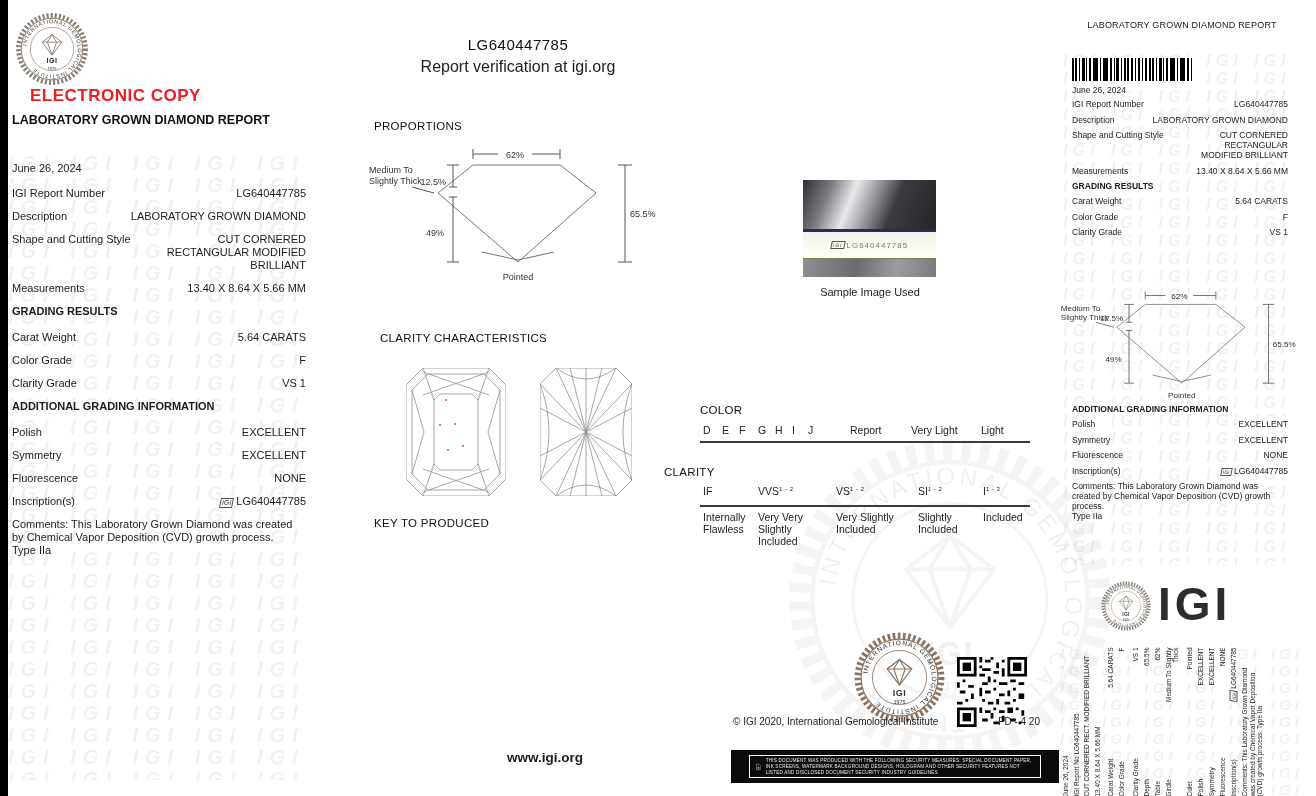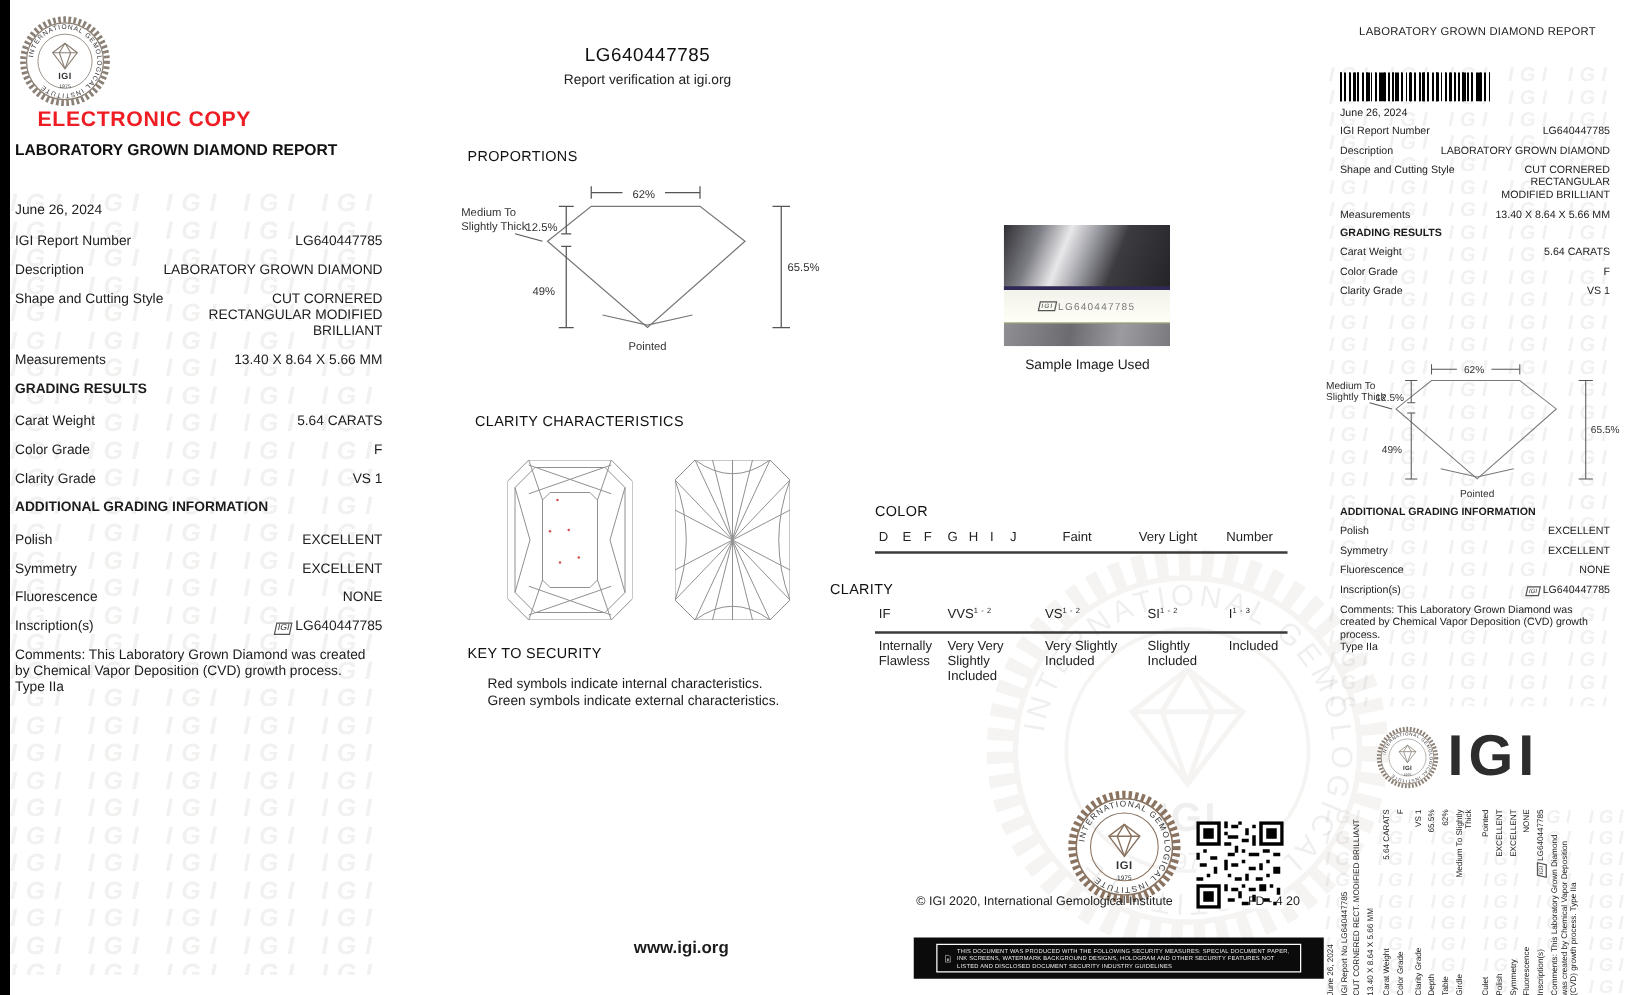--- a/index.html
+++ b/index.html
@@ -45,21 +45,21 @@
   .diagline{stroke:#777;stroke-width:1;fill:none;}
   .dim{stroke:#555;stroke-width:1;fill:none;}
 
   .igimark{display:inline-block;font-size:7px;border:1px solid #555;padding:0 1px;
            transform:skewX(-12deg);margin-right:3px;line-height:8px;color:#333;}
   .igimark.sm{font-size:5px;line-height:6px;margin-right:2px;}
 
   
   .vblock{position:absolute;left:378px;top:36px;width:280px;text-align:center;z-index:1;}
   .vnum{font-size:15px;letter-spacing:.5px;color:#111;}
-  .vtxt{font-size:11px;margin-top:5px;color:#222;}
+  .vtxt{font-size:16px;margin-top:5px;color:#222;}
   .sect{font-size:11.5px;font-weight:normal;letter-spacing:.3px;color:#111;}
 
   
   .sample{position:absolute;left:803px;top:180px;width:133px;height:97px;overflow:hidden;z-index:1;}
   .samp-top{position:absolute;left:0;top:0;width:133px;height:52px;
     background:linear-gradient(112deg,#2f2f33 0%,#7d7d85 20%,#e8e8ea 36%,#9a9aa2 50%,#3c3c40 66%,#242428 100%);}
   .samp-strip{position:absolute;left:0;top:49px;width:133px;height:26px;
     background:linear-gradient(#f2f2ec,#fffff6);border-top:3px solid #2e2a55;border-bottom:1px solid #7a7f49;
     display:flex;align-items:center;justify-content:center;font-size:8px;color:#787878;letter-spacing:1px;}
   .samp-bot{position:absolute;left:0;top:79px;width:133px;height:18px;
@@ -245,42 +245,38 @@
 
   <svg class="abs" style="left:540px;top:368px;z-index:1" width="92" height="128" viewBox="0 0 92 128">
     <g stroke="#909090" stroke-width="0.8" fill="none">
       <path d="M16,0 H76 L92,16 V112 L76,128 H16 L0,112 V16 Z"></path>
       <path d="M46,64 L16,0 M46,64 L46,0 M46,64 L76,0 M46,64 L92,16 M46,64 L92,112 M46,64 L76,128 M46,64 L46,128 M46,64 L16,128 M46,64 L0,112 M46,64 L0,16"></path>
       <path d="M46,64 L30,0 M46,64 L62,0 M46,64 L30,128 M46,64 L62,128 M46,64 L92,40 M46,64 L92,88 M46,64 L0,40 M46,64 L0,88"></path>
       <path d="M0,16 Q18,64 0,112 M92,16 Q74,64 92,112 M16,0 Q46,22 76,0 M16,128 Q46,106 76,128"></path>
     </g>
   </svg>
 
-  <div class="sect abs" style="left:374px;top:517px;z-index:1">KEY TO SECURITY</div>
-  <div class="abs" style="left:390px;top:540px;font-size:11px;line-height:14px;z-index:1">
-    <div>Red symbols indicate internal characteristics.</div>
-    <div>Green symbols indicate external characteristics.</div>
-  </div>
+  <div class="sect abs" style="left:374px;top:517px;z-index:1">KEY TO PRODUCED</div>
 
   <svg class="abs" style="left:780px;top:430px;color:#8a7360;opacity:0.07;z-index:0" width="340" height="340">
       <use href="#igi-seal"></use>
     </svg>
 
   <div class="sect abs" style="left:700px;top:404px;z-index:1">COLOR</div>
   <div class="scale" style="top:424px;height:16px">
     <span class="item" style="left:3px">D</span>
     <span class="item" style="left:22px">E</span>
     <span class="item" style="left:39px">F</span>
     <span class="item" style="left:58px">G</span>
     <span class="item" style="left:75px">H</span>
     <span class="item" style="left:92px">I</span>
     <span class="item" style="left:108px">J</span>
-    <span class="item" style="left:150px">Faint</span>
+    <span class="item" style="left:150px">Report</span>
     <span class="item" style="left:211px">Very Light</span>
-    <span class="item" style="left:281px">Number</span>
+    <span class="item" style="left:281px">Light</span>
   </div>
   <div class="rule" style="top:441px"></div>
 
   <div class="sect abs" style="left:664px;top:466px;z-index:1">CLARITY</div>
   <div class="scale" style="top:485px;height:14px">
     <span class="item" style="left:3px"><span>IF</span><sup class="rng"></sup></span>
     <span class="item" style="left:58px"><span>VVS</span><sup class="rng">1 - 2</sup></span>
     <span class="item" style="left:136px"><span>VS</span><sup class="rng">1 - 2</sup></span>
     <span class="item" style="left:218px"><span>SI</span><sup class="rng">1 - 2</sup></span>
     <span class="item" style="left:283px"><span>I</span><sup class="rng">1 - 3</sup></span>

